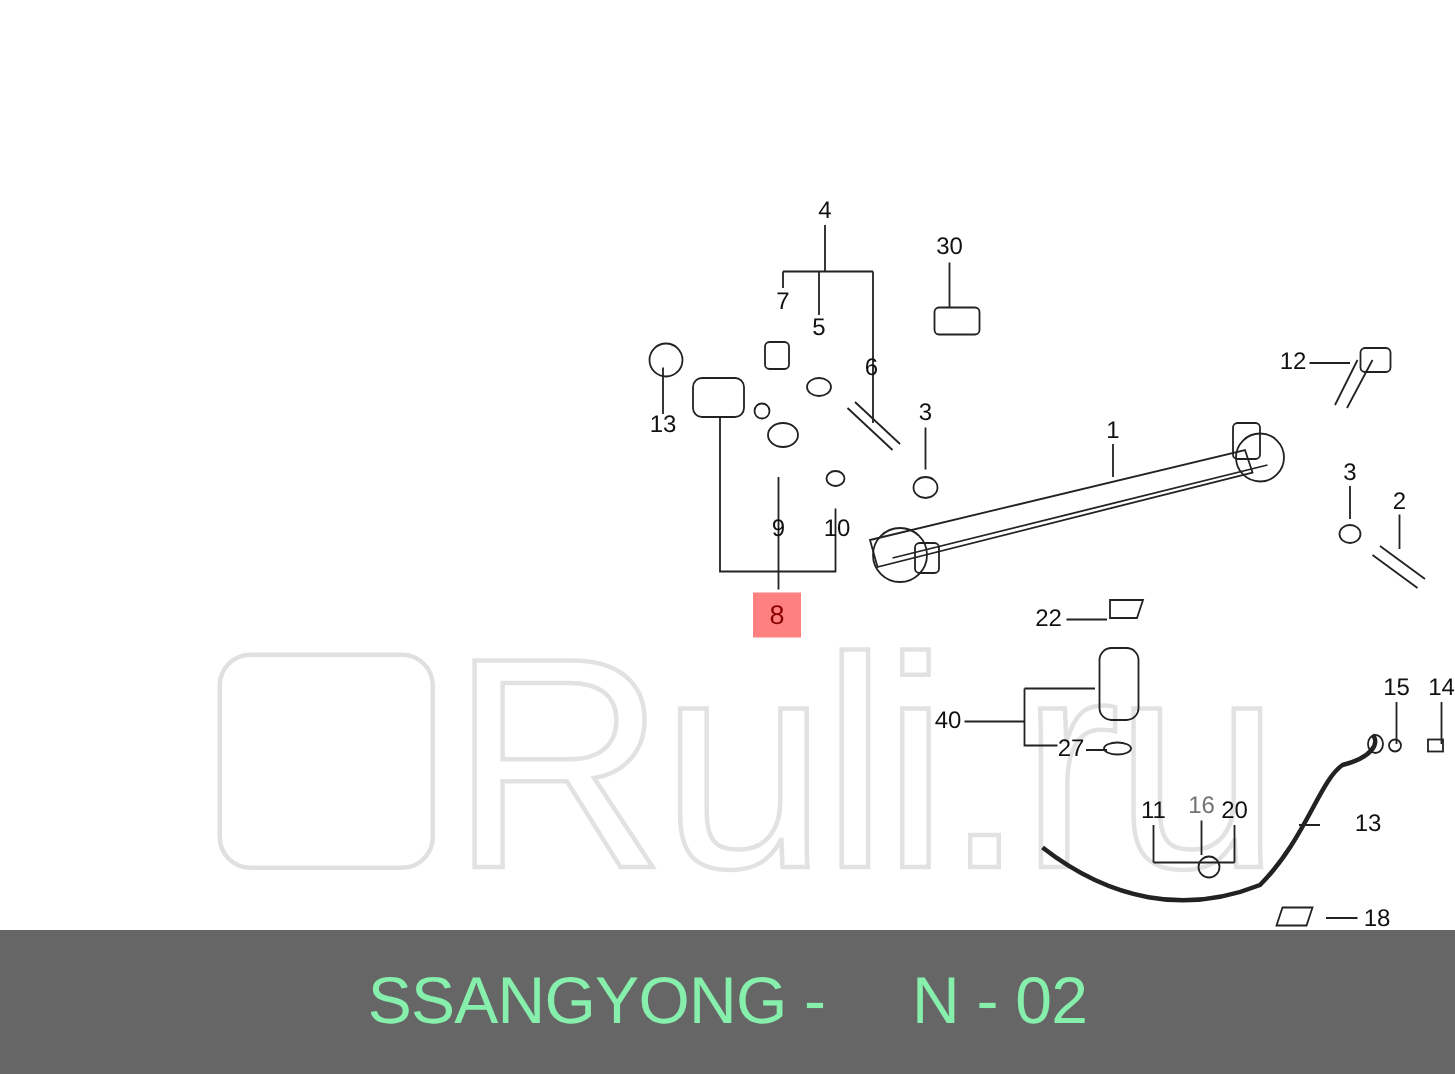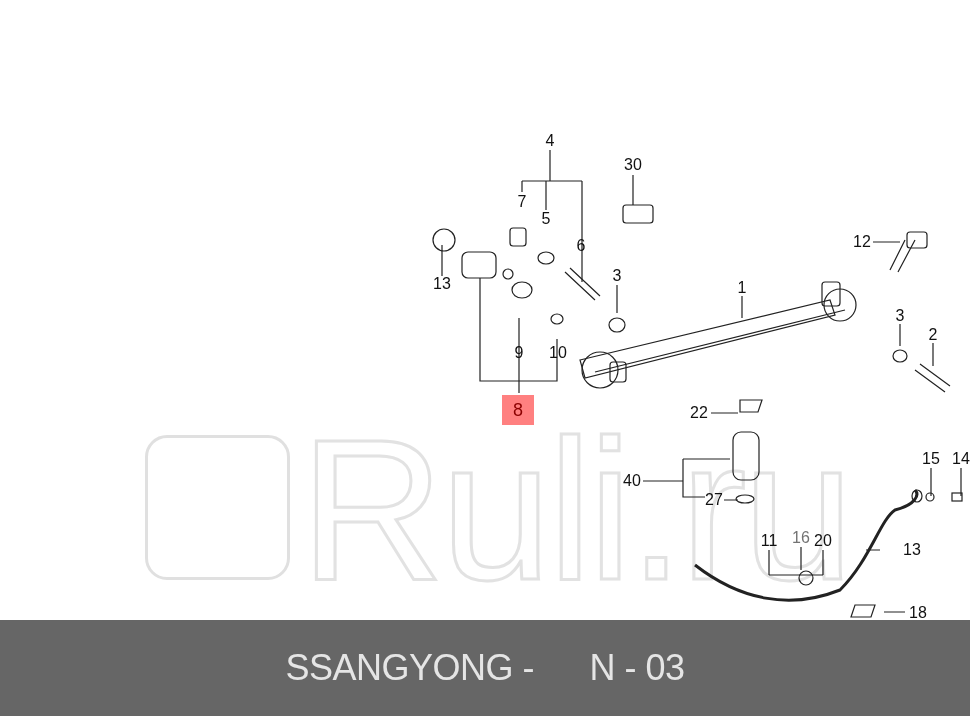--- a/index.html
+++ b/index.html
@@ -2,21 +2,21 @@
 <html><head>
 <meta charset="utf-8">
 <style>
   html,body{margin:0;padding:0;}
   body{width:970px;height:716px;background:#fff;position:relative;overflow:hidden;font-family:"Liberation Sans",sans-serif;}
   #diagram{position:absolute;left:0;top:0;width:970px;height:620px;}
   .callout{position:absolute;font-size:16px;color:#111;line-height:1;transform:translate(-50%,-50%);white-space:nowrap;}
   .callout.dim{color:#737373;}
   .highlight{position:absolute;left:502px;top:395px;width:32px;height:30px;background:#ff8080;color:#8b0000;font-size:18px;display:flex;align-items:center;justify-content:center;}
   .footer{position:absolute;left:0;top:620px;width:970px;height:96px;background:#666;display:flex;align-items:center;justify-content:center;}
-  .footer span{color:#e5e5e5;font-size:36px;letter-spacing:-0.5px;}
+  .footer span{color:#86efac;font-size:44px;letter-spacing:-0.5px;}
   .footer .gap{display:inline-block;width:46px;}
   .watermark{position:absolute;left:145px;top:435px;width:145px;height:145px;border:3px solid #e0e0e0;border-radius:22px;box-sizing:border-box;}
   .wm-text{position:absolute;left:300px;top:410px;font-size:200px;color:transparent;-webkit-text-stroke:3px #e2e2e2;font-family:"Liberation Sans",sans-serif;line-height:1;letter-spacing:-4px;}
 </style>
 </head>
 <body>
 
 <div id="diagram">
   <div class="watermark"></div>
   <div class="wm-text">Ruli.ru</div>
@@ -90,14 +90,14 @@
 
   <div class="highlight">8</div>
 </div>
 
 <div class="footer">
   <span>SSANGYONG</span>
   <span>&nbsp;</span>
   <span>-</span>
   <span>&nbsp;</span>
   <span class="gap"></span>
-  <span>N - 03</span>
+  <span>N - 02</span>
 </div>
 
 </body></html>

